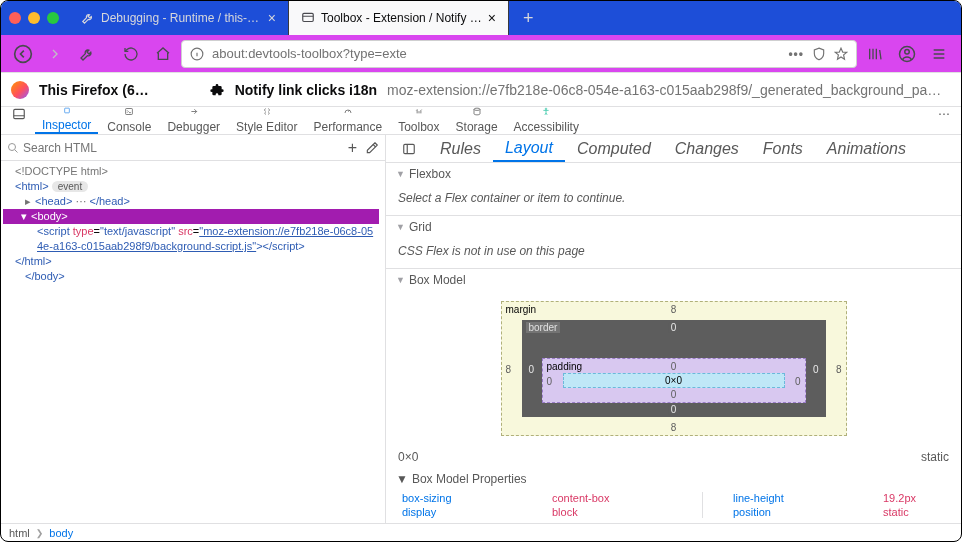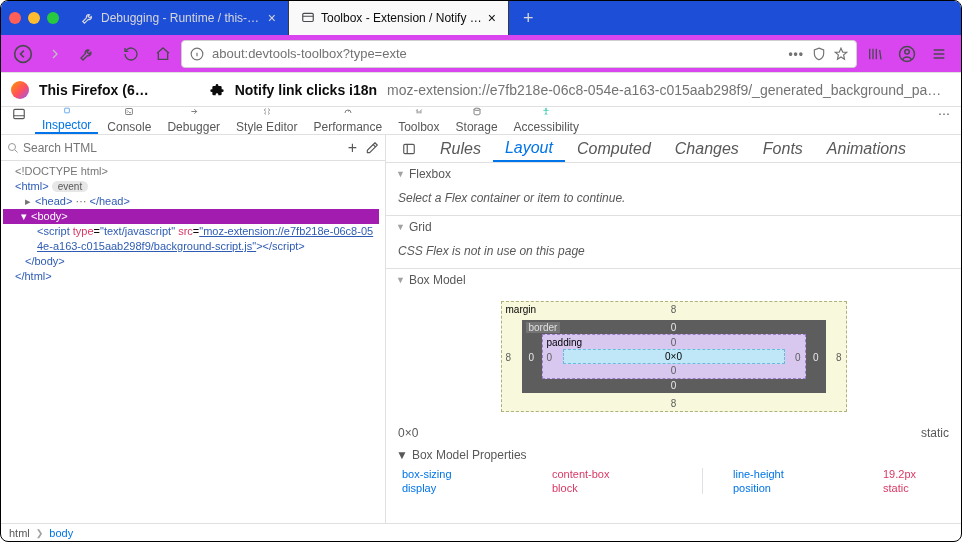--- a/index.html
+++ b/index.html
@@ -62,21 +62,21 @@
 .rt.active { color:#0074e8; border-bottom:2px solid #0074e8; }
 .rcontent { flex:1; overflow-y:auto; }
 .section { border-bottom:1px solid #e0e0e2; }
 .sechead { padding:4px 10px; font-size:12px; color:#585858; display:flex; align-items:center; gap:4px; }
 .sechead .caret { font-size:9px; color:#a0a0a5; }
 .secbody { padding:6px 12px 10px; font-size:12px; color:#585858; font-style:italic; }
 .boxmodel-wrap { padding:10px; position:relative; }
 .box { position:relative; width:346px; margin:0 auto; font-family:Menlo,monospace; font-size:10px; }
 .margin { background:#f8f8dc; border:1px dashed #b0b07a; padding:18px 20px; position:relative; }
 .border { background:#5d5d5d; padding:14px 20px; position:relative; }
-.padding { background:#d8c8f0; border:1px dashed #9a7cc9; padding:14px 20px; position:relative; }
+.padding { background:#d8c8f0; border:1px dashed #9a7cc9; padding:14px 20px; position:relative;margin-top:24px; }
 .content { background:#bfe7f7; border:1px dashed #6bb9db; text-align:center; padding:1px 0; }
 .lbl { position:absolute; top:2px; left:4px; font-weight:500; }
 .lbl.light { color:#e0e0e0; background:#747474; padding:0 3px; }
 .num { position:absolute; font-size:10px; color:#5d5d5d; }
 .num.dark { background:#5d5d5d; color:#e8e8e8; padding:0 3px; border-radius:2px; }
 .nt { top:2px; left:50%; transform:translateX(-50%); }
 .nb { bottom:2px; left:50%; transform:translateX(-50%); }
 .nl { left:4px; top:50%; transform:translateY(-50%); }
 .nr { right:4px; top:50%; transform:translateY(-50%); }
 
@@ -290,22 +290,22 @@
         </span>
     </div>
     <div class="tree">
       <div class="row"><span class="txt">&lt;!DOCTYPE html&gt;</span></div>
       <div class="row"><span class="tag">&lt;html&gt;</span> <span class="pill">event</span></div>
       <div class="row indent1"><span class="tw">▸</span><span class="tag">&lt;head&gt;</span><span class="txt"> ⋯ </span><span class="tag">&lt;/head&gt;</span></div>
       <div class="row indent1 sel"><span class="tw" style="color:#fff">▾</span><span class="tag">&lt;body&gt;</span></div>
       <div class="row indent2" style="word-break:break-all">
         <span class="tag">&lt;script </span><span class="attr">type</span>=<span class="val" style="text-decoration:none">"text/javascript"</span> <span class="attr">src</span>=<span class="val">"moz-extension://e7fb218e-06c8-054e-a163-c015aab298f9/background-script.js"</span><span class="tag">&gt;</span><span class="tag">&lt;/script&gt;</span>
       </div>
+      <div class="row"><span class="tag">&lt;/html&gt;</span></div>
       <div class="row indent1"><span class="tag">&lt;/body&gt;</span></div>
-      <div class="row"><span class="tag">&lt;/html&gt;</span></div>
     </div>
   </div>
 
   <div class="right">
     <div class="rtabs">
       <div class="rt">
           <svg width="14" height="14" viewBox="0 0 24 24" fill="none" stroke="#585858" stroke-width="2">
             <rect x="3" y="4" width="18" height="16" rx="2"></rect>
             <path d="M9 4v16"></path>
           </svg>

